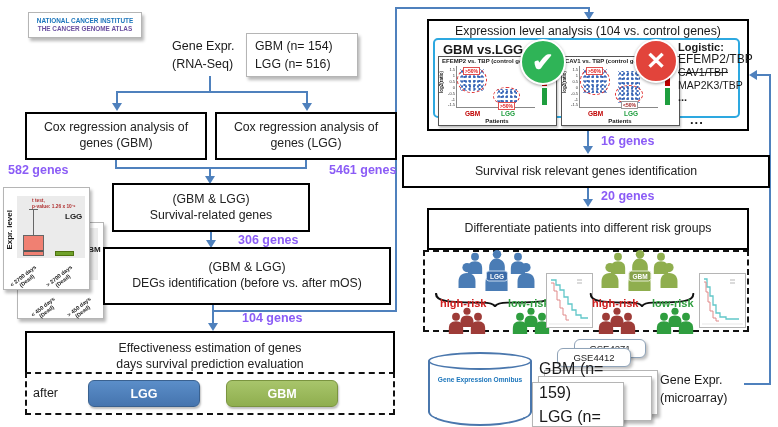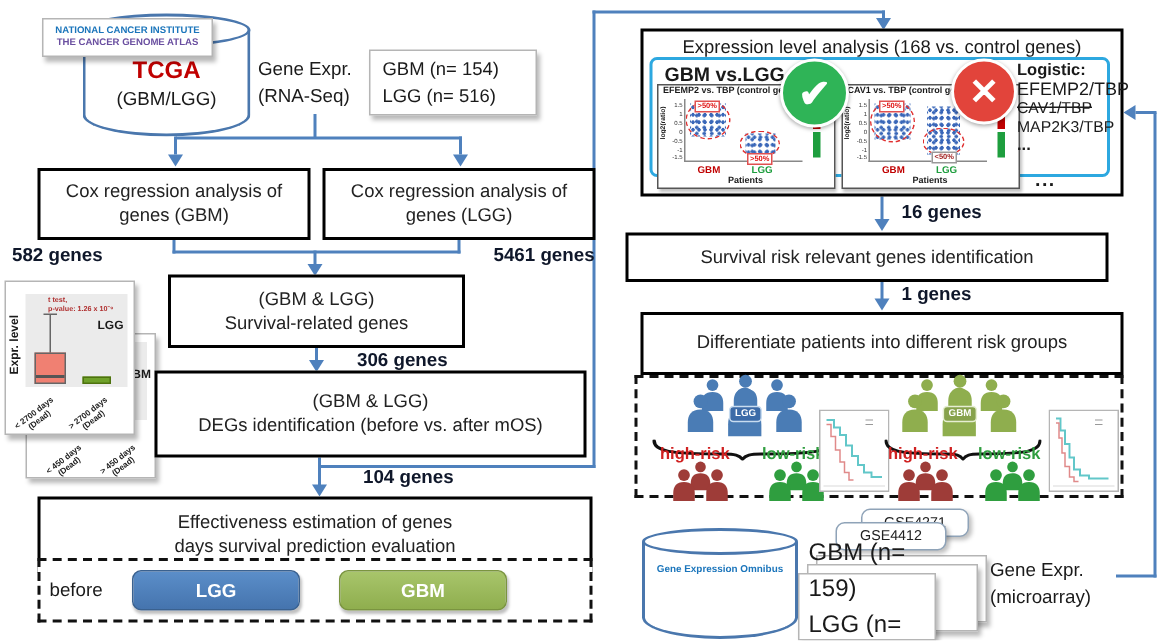--- a/index.html
+++ b/index.html
@@ -4,21 +4,21 @@
 <style>
   *{margin:0;padding:0;box-sizing:border-box}
   body{font-family:"Liberation Sans",sans-serif;background:#fff}
   .stage{position:relative;width:778px;height:427px;background:#fff;overflow:hidden;color:#1a1a1a}
   .abs{position:absolute}
   .box{position:absolute;background:#fff;border:2px solid #000;display:flex;flex-direction:column;justify-content:center;align-items:center;text-align:center;font-size:12.3px;line-height:1.3;color:#222}
   .hl{position:absolute;background:#4f81bd;height:2px}
   .vl{position:absolute;background:#4f81bd;width:2px}
   .ah-d{position:absolute;width:0;height:0;border-left:5px solid transparent;border-right:5px solid transparent;border-top:8px solid #4f81bd}
   .ah-l{position:absolute;width:0;height:0;border-top:5px solid transparent;border-bottom:5px solid transparent;border-right:8px solid #4f81bd}
-  .redlbl{position:absolute;color:#0f172a;font-weight:bold;font-size:12.5px;white-space:nowrap}
+  .redlbl{position:absolute;color:#8b5cf6;font-weight:bold;font-size:12.5px;white-space:nowrap}
   .dashed{position:absolute;border:2px dashed #111;background:#fff}
   .ml{white-space:pre-line}
   .vtext{position:absolute;writing-mode:vertical-rl;transform:rotate(180deg);font-weight:bold}
   .pill{position:absolute;width:112px;height:27px;border-radius:6px;color:#fff;font-weight:bold;font-size:12.5px;display:flex;align-items:center;justify-content:center;box-shadow:1px 2px 2px rgba(0,0,0,.25)}
   .cylwrap{position:absolute}
   .cyl-top{position:absolute;left:0;right:0;top:0;border:2px solid #4a77ad;border-radius:50%;background:#fff;z-index:2}
   .cyl-body{position:absolute;left:0;right:0;bottom:0;border:2px solid #4a77ad;border-top:none;background:#fff;border-radius:0 0 55% 55% / 0 0 16px 16px;z-index:1}
   .cyl-content{position:absolute;left:0;right:0;z-index:3;text-align:center}
   .card{position:absolute;background:#fff;border:1px solid #b5b5b5;box-shadow:2px 3px 3px rgba(0,0,0,.28)}
   .scard{position:absolute;width:119px;height:70px;background:#fff;border:1px solid #555;box-shadow:1px 2px 2px rgba(0,0,0,.25);z-index:4}
@@ -89,28 +89,20 @@
     <div class="vl" style="left:587px;top:188px;height:12px"></div>
     <div class="ah-d" style="left:583px;top:199px"></div>
   </div>
   <div>
     <div class="hl" style="left:744px;top:383px;width:27px"></div>
     <div class="vl" style="left:769px;top:75px;height:310px"></div>
     <div class="hl" style="left:757px;top:74px;width:14px"></div>
     <div class="ah-l" style="left:749px;top:70px"></div>
   </div>
 
-  <div class="cylwrap" style="left:55px;top:9px;width:112px;height:82px">
-    <div class="cyl-top" style="height:22px"></div>
-    <div class="cyl-body" style="top:11px"></div>
-    <div class="cyl-content" style="top:30px">
-      <div style="color:#c00000;font-weight:bold;font-size:16px">TCGA</div>
-      <div style="font-size:12.5px;margin-top:2px">(GBM/LGG)</div>
-    </div>
-  </div>
 
   <div class="card" style="left:28px;top:12px;width:114px;height:26px;z-index:4;display:flex;flex-direction:column;justify-content:center;text-align:center">
     <div style="font-size:6.4px;font-weight:bold;color:#1b75bb;line-height:1.3">NATIONAL CANCER INSTITUTE</div>
     <div style="font-size:6.4px;font-weight:bold;color:#6a4fa0;line-height:1.3">THE CANCER GENOME ATLAS</div>
   </div>
 
   <div class="abs" style="left:172px;top:37px;font-size:12.5px;line-height:1.45">
     <div>Gene  Expr.</div>
     <div>(RNA-Seq)</div>
   </div>
@@ -170,26 +162,26 @@
     <div>DEGs identification (before  vs. after  mOS)</div>
   </div>
   <div class="redlbl" style="left:242px;top:311px">104 genes</div>
 
   <div class="box" style="left:25px;top:331px;width:370px;height:51px">
     <div>Effectiveness  estimation of genes</div>
     <div>days survival  prediction  evaluation</div>
   </div>
 
   <div class="dashed" style="left:25px;top:372px;width:370px;height:43px"></div>
-  <div class="abs" style="left:33px;top:386px;font-size:12.5px">before</div>
+  <div class="abs" style="left:33px;top:386px;font-size:12.5px">after</div>
   <div class="pill" style="left:88px;top:380px;background:linear-gradient(#5b8ec9,#4574ae);border:1px solid #3a618f">LGG</div>
   <div class="pill" style="left:226px;top:380px;background:linear-gradient(#a8c56b,#8fae4e);border:1px solid #7a9440">GBM</div>
 
   <div class="abs" style="left:427px;top:19px;width:322px;height:112px;background:#fff;border:2px solid #000">
-    <div style="text-align:center;font-size:12.3px;padding-top:3px">Expression  level analysis (168 vs. control genes)</div>
+    <div style="text-align:center;font-size:12.3px;padding-top:3px">Expression  level analysis (104 vs. control genes)</div>
   </div>
   <div class="abs" style="left:433px;top:38px;width:307px;height:80px;border:2px solid #2da8e0;border-radius:5px;background:#fff">
     <div style="font-size:13px;font-weight:600;padding:2px 0 0 8px">GBM vs.LGG</div>
   </div>
 
   <div class="scard" style="left:438px;top:56px">
     <div style="font-size:6px;font-weight:bold;padding:1px 0 0 3px;white-space:nowrap;overflow:hidden">EFEMP2 vs. TBP (control gene)</div>
     <div class="vtext" style="left:0px;top:14px;font-size:4.5px">log2(ratio)</div>
     <div class="abs ml" style="left:7px;top:10px;width:9px;font-size:4px;line-height:5.9px;text-align:right;color:#333">1.5
 1
@@ -243,24 +235,24 @@
     <div style="font-size:11px;font-weight:bold">Logistic:</div>
     <div style="font-size:12px;line-height:13px">EFEMP2/TBP</div>
     <div style="font-size:10.5px;line-height:13px;text-decoration:line-through">CAV1/TBP</div>
     <div style="font-size:10.5px;line-height:13px">MAP2K3/TBP</div>
     <div style="font-size:11px;font-weight:bold;line-height:11px">...</div>
   </div>
   <div class="abs" style="left:690px;top:112px;font-size:13px;font-weight:bold;letter-spacing:1px;z-index:6">...</div>
 
   <div class="redlbl" style="left:601px;top:134px">16 genes</div>
 
-  <div class="box" style="left:417px;top:155px;width:322px;height:33px">
+  <div class="box" style="left:402px;top:155px;width:368px;height:33px">
     <div>Survival  risk relevant  genes identification</div>
   </div>
-  <div class="redlbl" style="left:601px;top:189px">1 genes</div>
+  <div class="redlbl" style="left:601px;top:189px">20 genes</div>
 
   <div class="box" style="left:427px;top:208px;width:322px;height:42px">
     <div>Differentiate  patients  into different  risk groups</div>
   </div>
 
   <div class="dashed" style="left:423px;top:250px;width:326px;height:82px"></div>
 
   <div class="grp" style="left:455px;top:252px;color:#4a7cb5">
     <svg class="pp" style="left:10px;top:0;width:20px;height:22px">
         <use href="#person"></use>

